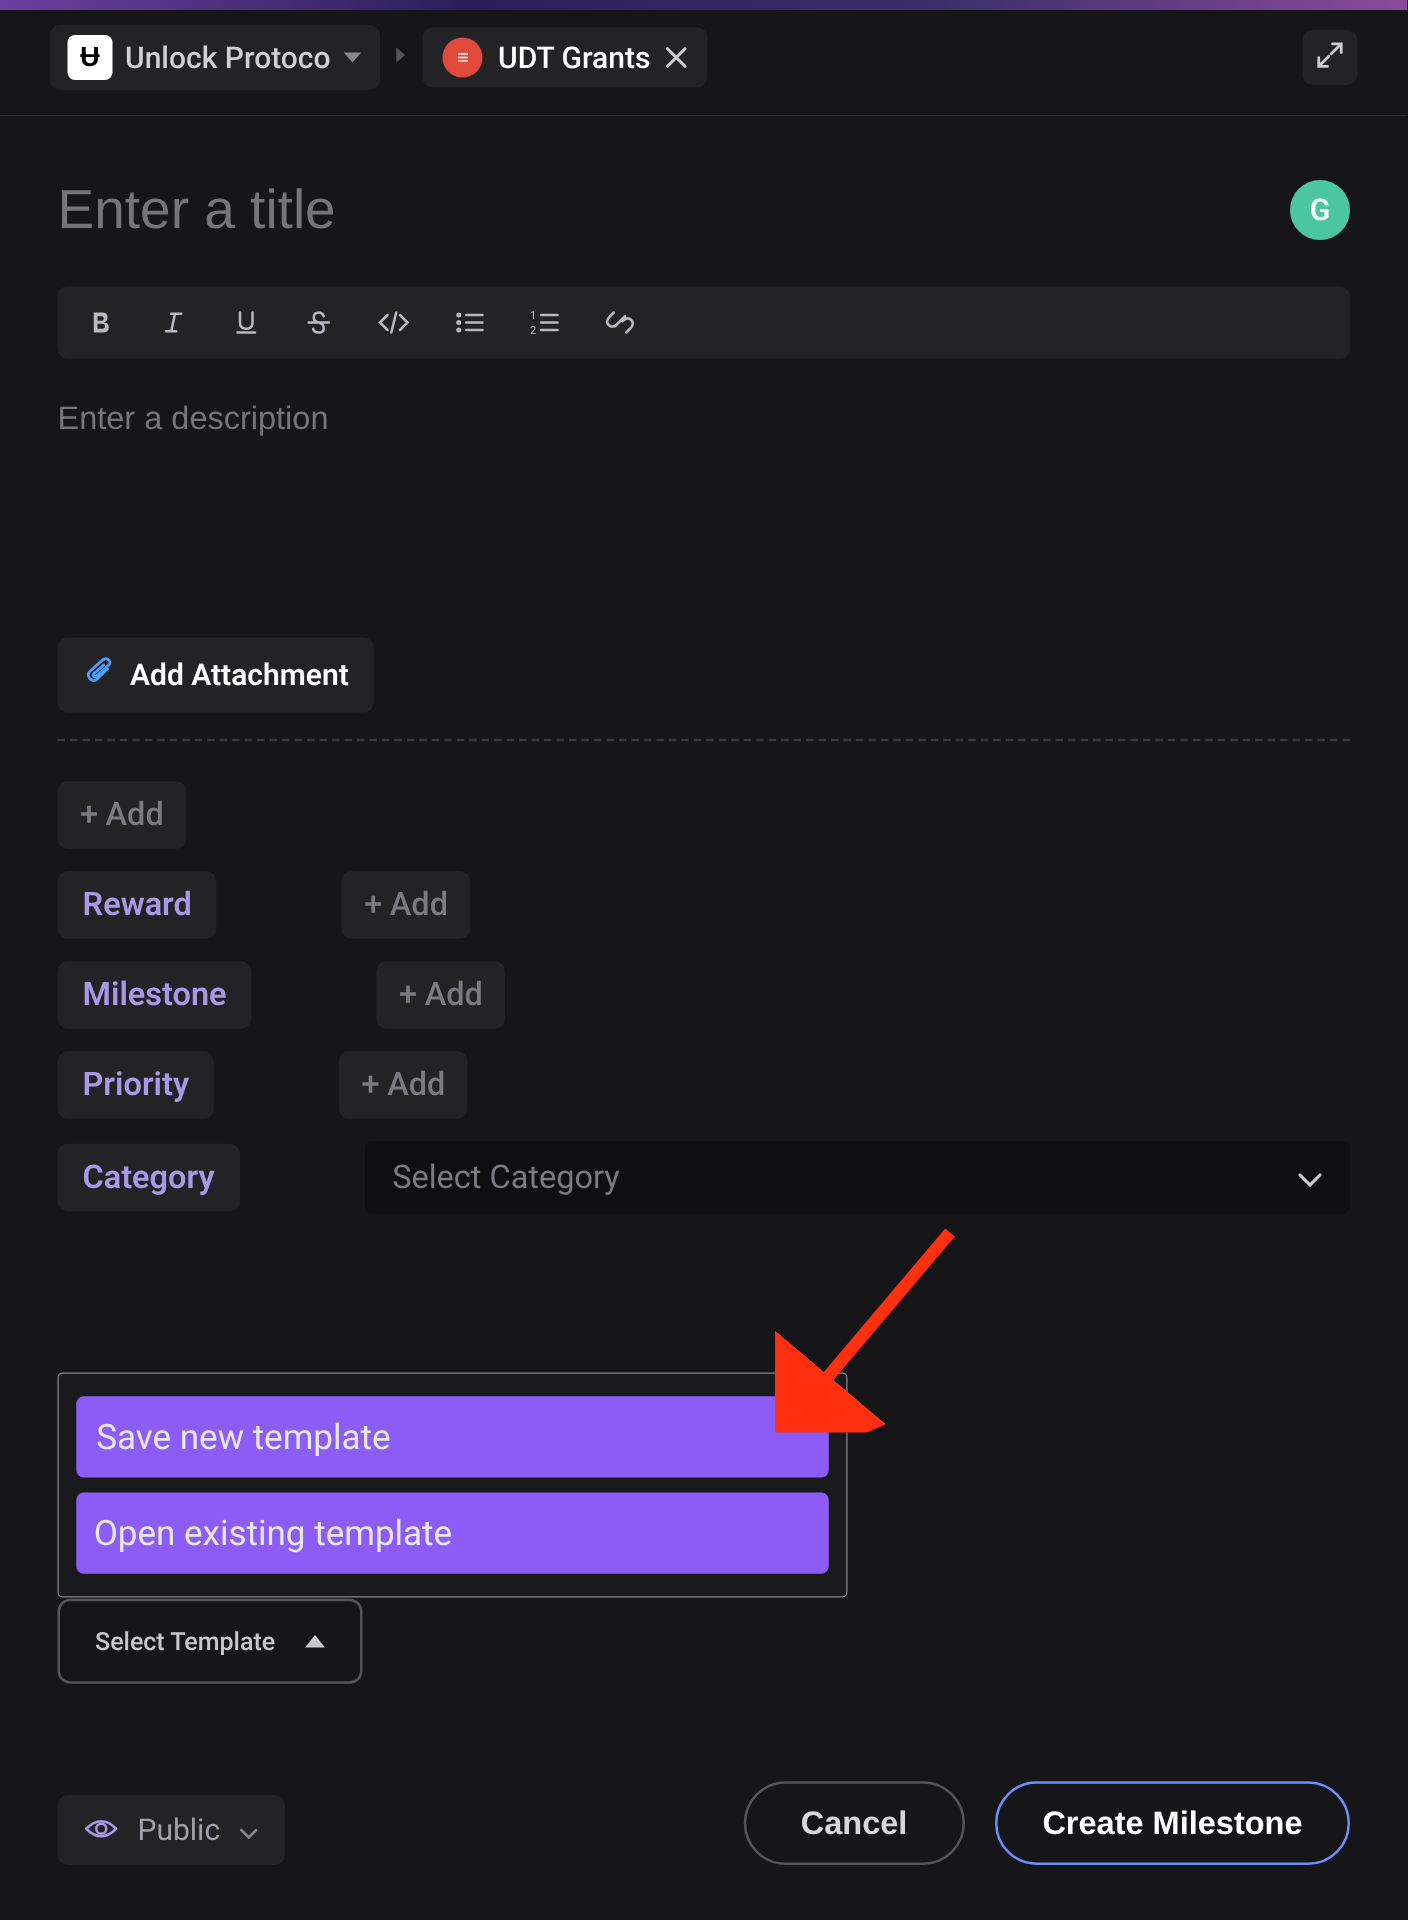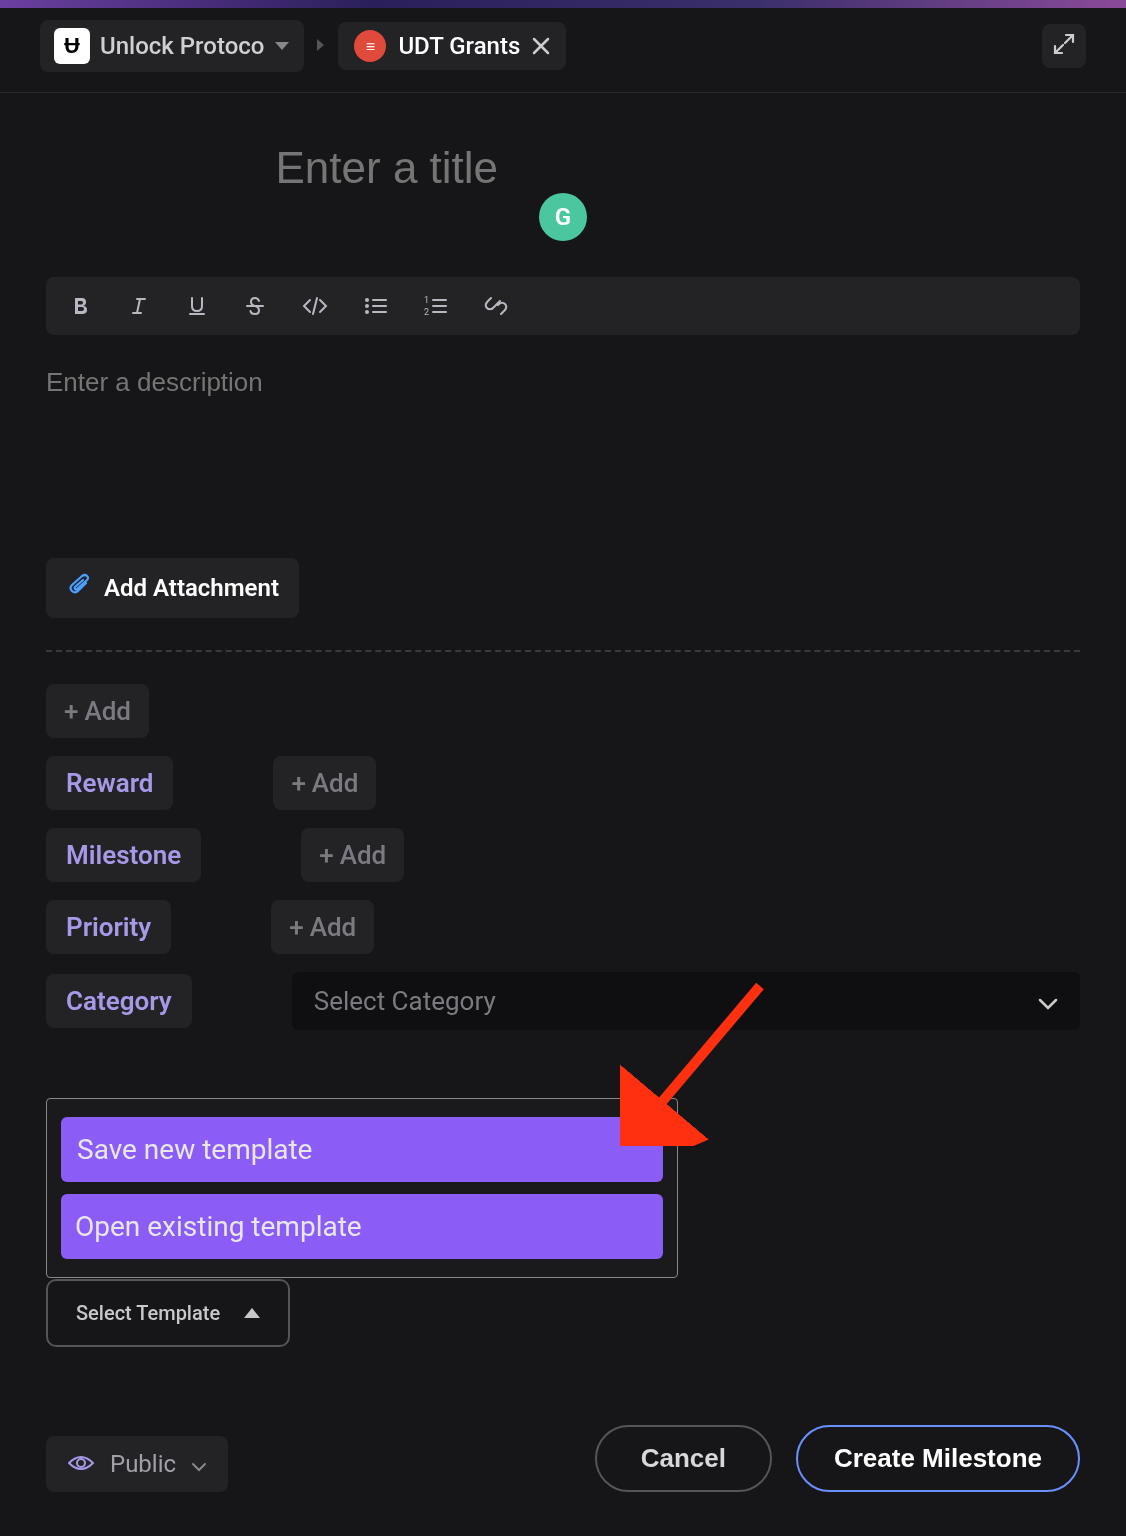--- a/index.html
+++ b/index.html
@@ -85,21 +85,20 @@
   cursor: pointer;
 }
 .main {
   padding: 50px 46px 0 46px;
 }
 .title-row {
   display: flex;
   align-items: center;
   justify-content: space-between;
   margin-bottom: 36px;
-  flex-direction: column;
 }
 .title-input {
   font-size: 44px;
   font-weight: 500;
   color: #5a5a60;
   background: transparent;
   border: none;
   outline: none;
   flex: 1;
 }
@@ -142,21 +141,21 @@
   display: inline-flex;
   align-items: center;
   gap: 14px;
   background: #232326;
   border-radius: 8px;
   padding: 14px 20px;
   font-size: 24px;
   font-weight: 600;
   color: #fff;
   cursor: pointer;
-  margin-bottom: 32px;
+  margin-bottom: 21px;
 }
 .clip-icon { color: #4a9fff; }
 .divider {
   border-top: 2px dashed #3a3a3e;
   margin-bottom: 32px;
 }
 .fields {
   display: flex;
   flex-direction: column;
   gap: 18px;

